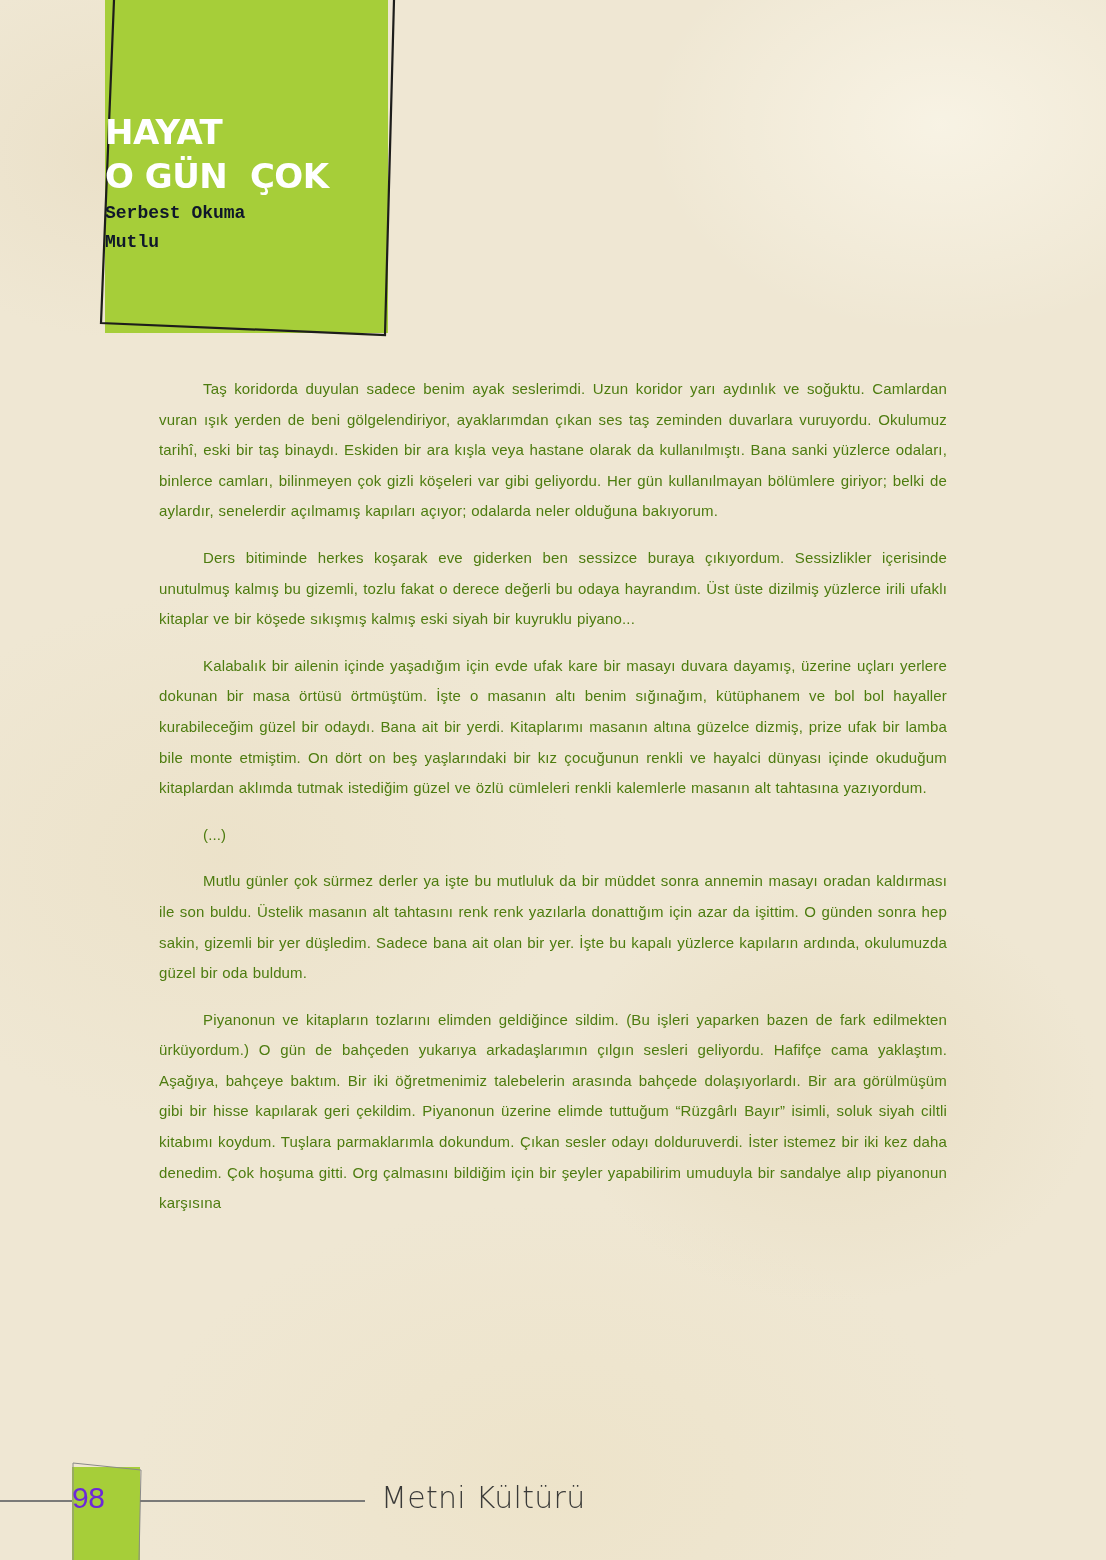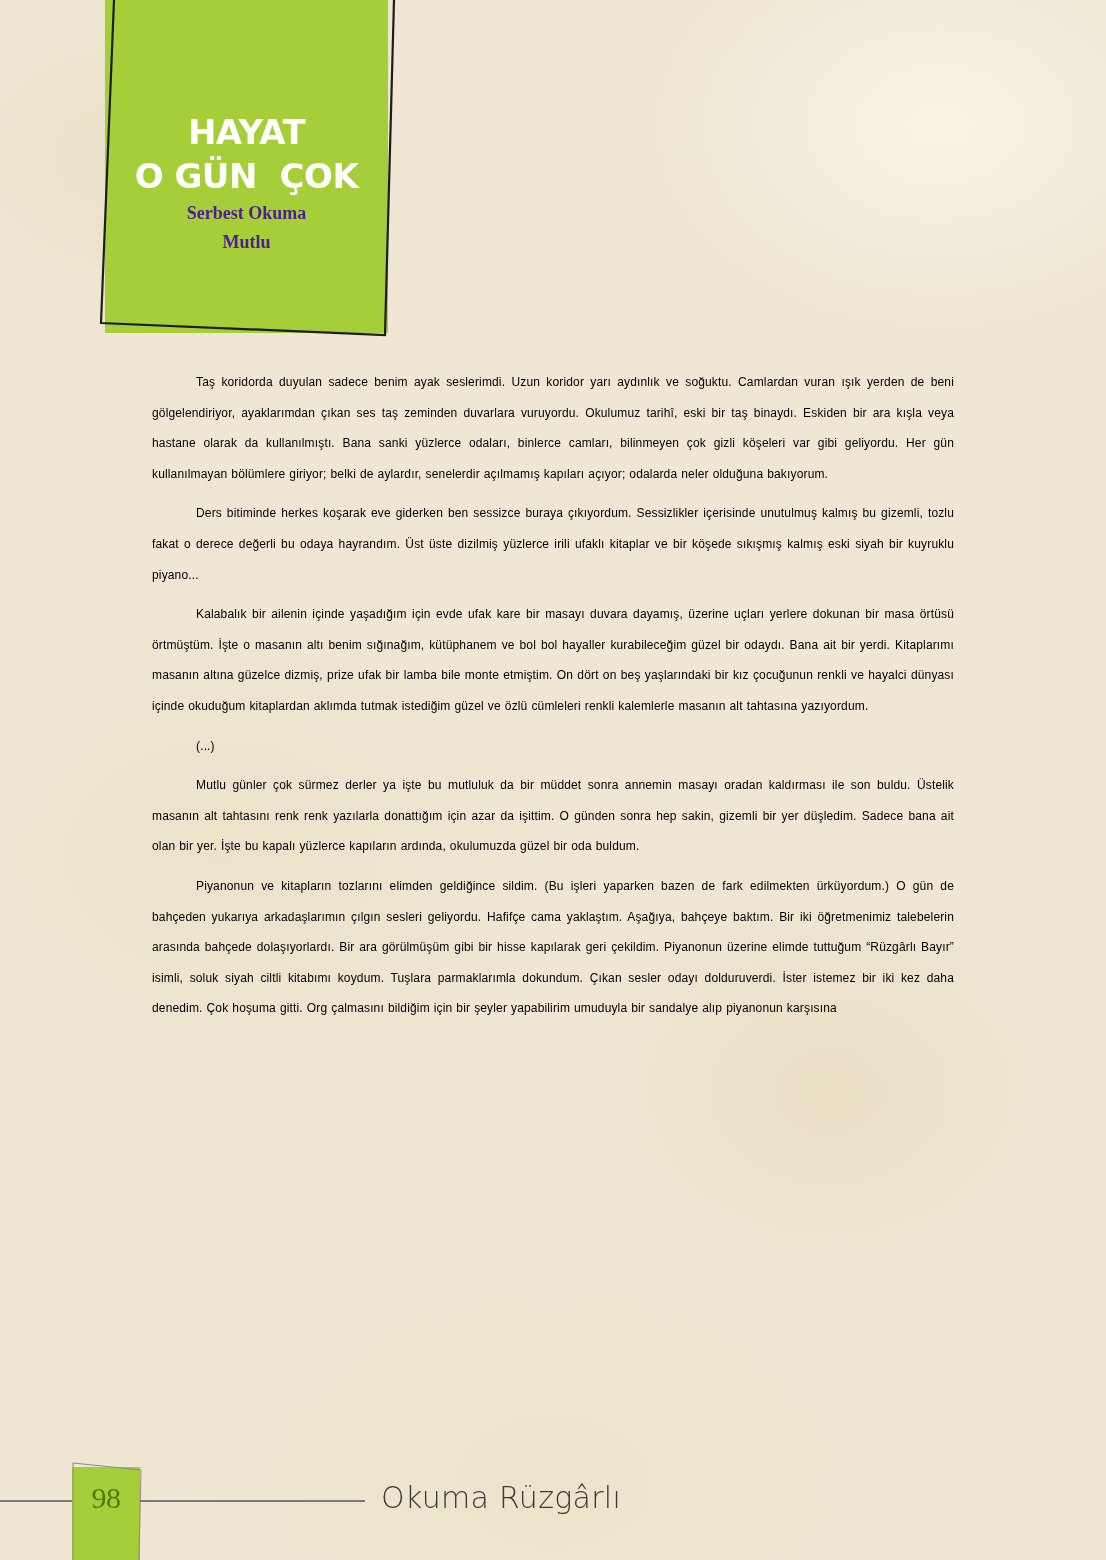--- a/index.html
+++ b/index.html
@@ -37,57 +37,56 @@
     top: 0;
     width: 420px;
     height: 345px;
     pointer-events: none;
   }
   .title-text {
     position: absolute;
     left: 105px;
     top: 110px;
     width: 283px;
-    text-align: center;
   }
   .title-main {
     color: #ffffff;
     font-family: "DejaVu Sans", sans-serif;
     font-weight: bold;
     font-size: 34px;
     line-height: 44px;
     letter-spacing: -0.5px;
     white-space: pre;
     margin: 0;
   }
   .title-sub {
-    color: #4c1d95;
-    font-family: Liberation Serif, serif;
+    color: #0f172a;
+    font-family: Liberation Mono, monospace;
     font-weight: bold;
     font-size: 18px;
     line-height: 28px;
     margin-top: 1px;
   }
 
   
   .article {
     position: absolute;
     left: 143px;
     top: 358px;
     width: 820px;
   }
   .article p {
-    margin: 9px;
-    font-size: 12px;
+    margin: 16px;
+    font-size: 15px;
     line-height: 30.6px;
     text-align: justify;
     text-indent: 44px;
     letter-spacing: 0.15px;
     word-spacing: 0.5px;
-    color: #000000;
+    color: #4d7c0f;
   }
 
   
   .footer-line-left {
     position: absolute;
     left: 0;
     top: 1500px;
     width: 72px;
     height: 2px;
     background: #7a7a78;
@@ -114,26 +113,26 @@
     top: 1455px;
     width: 100px;
     height: 105px;
     pointer-events: none;
   }
   .page-number {
     position: absolute;
     left: 72px;
     top: 1480px;
     width: 68px;
-    text-align: center;
-    font-family: Liberation Serif, serif;
+    text-align: left;
+    font-family: Liberation Sans, sans-serif;
     font-weight: normal;
     font-size: 30px;
     line-height: 36px;
-    color: #4d7c0f;
+    color: #6d28d9;
     letter-spacing: -0.5px;
   }
   .footer-title {
     position: absolute;
     left: 381px;
     top: 1479px;
     font-family: "DejaVu Sans", sans-serif;
     font-weight: 200;
     font-size: 30px;
     line-height: 38px;
@@ -164,13 +163,13 @@
   <p>Piyanonun ve kitapların tozlarını elimden geldiğince sildim. (Bu işleri yaparken bazen de fark edilmekten ürküyordum.) O gün de bahçeden yukarıya arkadaşlarımın çılgın sesleri geliyordu. Hafifçe cama yaklaştım. Aşağıya, bahçeye baktım. Bir iki öğretmenimiz talebelerin arasında bahçede dolaşıyorlardı. Bir ara görülmüşüm gibi bir hisse kapılarak geri çekildim. Piyanonun üzerine elimde tuttuğum “Rüzgârlı Bayır” isimli, soluk siyah ciltli kitabımı koydum. Tuşlara parmaklarımla dokundum. Çıkan sesler odayı dolduruverdi. İster istemez bir iki kez daha denedim. Çok hoşuma gitti. Org çalmasını bildiğim için bir şeyler yapabilirim umuduyla bir sandalye alıp piyanonun karşısına</p>
 </div>
 
 <div class="footer-line-left"></div>
 <div class="page-tab"></div>
 <svg class="page-tab-outline" viewBox="0 0 100 105" xmlns="http://www.w3.org/2000/svg">
   <polyline points="13,105 13,8 81,15 79,105" fill="none" stroke="#8a8a88" stroke-width="1"></polyline>
 </svg>
 <div class="page-number">98</div>
 <div class="footer-line-right"></div>
-<div class="footer-title">Okuma Rüzgârlı</div>
+<div class="footer-title">Metni Kültürü</div>
 
 </body></html>

